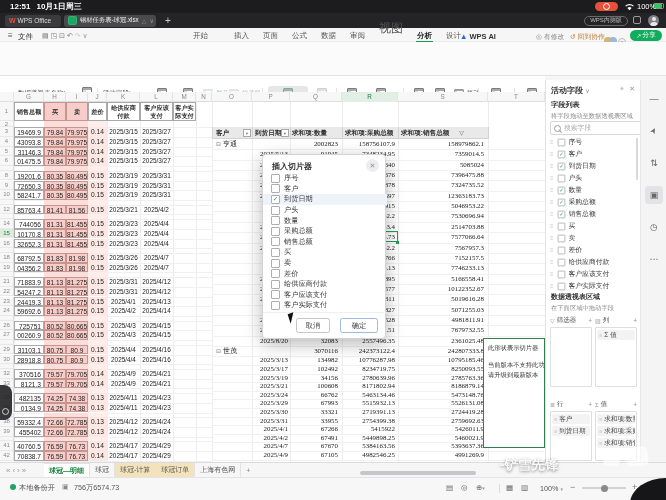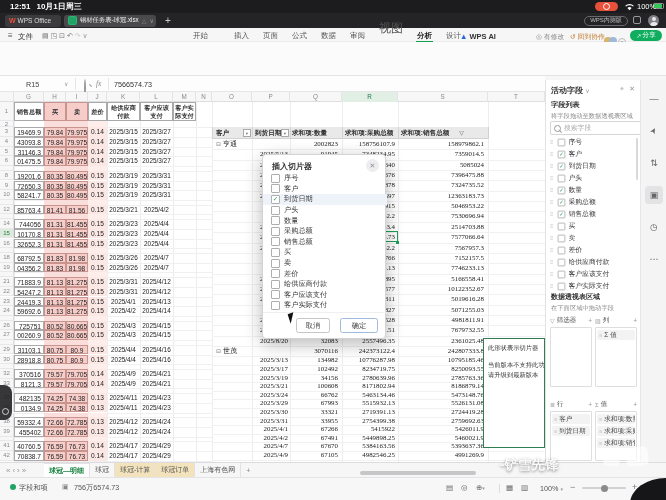--- a/index.html
+++ b/index.html
@@ -200,29 +200,20 @@
       <div class="a pressed" style="left: 574px; top: 44px; width: 30px; height: 29px;">
         <div class="a ic" style="left: 10px; top: 2px; position: absolute;"></div>
         <div class="a" style="left: 0px; top: 14px; width: 30px; position: absolute; text-align: center; font-size: 6.3px; color: rgb(85, 85, 85); white-space: nowrap;">+/- 按钮</div>
       </div>
       <div class="a pressed" style="left: 599px; top: 44px; width: 30px; height: 29px;">
         <div class="a ic" style="left: 10px; top: 2px; position: absolute;"></div>
         <div class="a" style="left: 0px; top: 14px; width: 30px; position: absolute; text-align: center; font-size: 6.3px; color: rgb(85, 85, 85); white-space: nowrap;">字段标题</div>
       </div>
     </div>
 
-  <div class="a" id="fbar">
-    <span class="a" style="left:26px;top:4px;font-size:7.2px;color:#444;">R15</span>
-    <span class="a" style="left:64px;top:4px;font-size:6px;color:#999;">∨</span>
-    <div class="a" style="left:75px;top:2px;width:1px;height:12px;background:#e6e6e8;"></div>
-    <span class="a mag" style="left:84px;top:4px;"></span>
-    <span class="a serif" style="left:96px;top:3px;font-size:7.5px;font-style:italic;color:#888;">fx</span>
-    <div class="a" style="left:108px;top:2px;width:1px;height:12px;background:#e6e6e8;"></div>
-    <span class="a" style="left:114px;top:4px;font-size:7.2px;color:#333;">7566574.73</span>
-  </div>
   <div class="a" style="left:545px;top:76px;width:121px;height:4px;background:#f6f6f7;"></div>
 
   <div class="a" id="collet">
       <div class="a" style="left: 14px; top: 0px; width: 30px; height: 10px; text-align: center; line-height: 10px; font-size: 6.3px; color: rgb(138, 138, 140); background: transparent; border-right: 1px solid rgb(228, 228, 230);">G</div>
       <div class="a" style="left: 44px; top: 0px; width: 22px; height: 10px; text-align: center; line-height: 10px; font-size: 6.3px; color: rgb(138, 138, 140); background: transparent; border-right: 1px solid rgb(228, 228, 230);">H</div>
       <div class="a" style="left: 66px; top: 0px; width: 22px; height: 10px; text-align: center; line-height: 10px; font-size: 6.3px; color: rgb(138, 138, 140); background: transparent; border-right: 1px solid rgb(228, 228, 230);">I</div>
       <div class="a" style="left: 88px; top: 0px; width: 19px; height: 10px; text-align: center; line-height: 10px; font-size: 6.3px; color: rgb(138, 138, 140); background: transparent; border-right: 1px solid rgb(228, 228, 230);">J</div>
       <div class="a" style="left: 107px; top: 0px; width: 33px; height: 10px; text-align: center; line-height: 10px; font-size: 6.3px; color: rgb(138, 138, 140); background: transparent; border-right: 1px solid rgb(228, 228, 230);">K</div>
       <div class="a" style="left: 140px; top: 0px; width: 33px; height: 10px; text-align: center; line-height: 10px; font-size: 6.3px; color: rgb(138, 138, 140); background: transparent; border-right: 1px solid rgb(228, 228, 230);">L</div>
       <div class="a" style="left: 173px; top: 0px; width: 23px; height: 10px; text-align: center; line-height: 10px; font-size: 6.3px; color: rgb(138, 138, 140); background: transparent; border-right: 1px solid rgb(228, 228, 230);">M</div>
@@ -915,21 +906,21 @@
         <div class="tabsheet" style="background: rgb(242, 227, 189);">球冠-计算</div>
         <div class="tabsheet" style="background: rgb(242, 227, 189);">球冠订单</div>
         <div class="tabsheet">上海有色网</div>
         <div class="tabsheet" style="border-right: none; color: rgb(136, 136, 136);">+</div>
       </div>
     <div class="a" style="left:360px;top:8px;width:116px;height:3.5px;background:#c6c6c8;border-radius:2px;"></div>
   </div>
 
   <div class="a" id="botbar">
     <span class="a" style="left:10px;top:6px;width:6px;height:6px;background:#21a366;border-radius:50%;display:inline-block;"></span>
-    <span class="a" style="left:19px;top:5px;font-size:7.2px;color:#555;">字段和项</span>
+    <span class="a" style="left:19px;top:5px;font-size:7.2px;color:#555;">本地备份开</span>
     <span class="a" style="left:62px;top:5px;font-size:7px;color:#888;">▣</span>
     <span class="a" style="left:74px;top:5px;font-size:7.2px;color:#555;">756万6574.73</span>
     <span class="a" style="left:446px;top:5px;font-size:7.5px;color:#666;">▤</span>
     <span class="a" style="left:461px;top:5px;font-size:7.5px;color:#666;">◎</span>
     <span class="a" style="left:476px;top:5px;font-size:7.5px;color:#666;">⊕<span style="font-size:5px;color:#999;">▾</span></span>
     <span class="a" style="left:499px;top:6px;width:1px;height:9px;background:#dcdcde;"></span>
     <span class="a" style="left:506px;top:5px;font-size:7.5px;color:#666;">▦</span>
     <span class="a" style="left:521px;top:5px;font-size:7.5px;color:#666;">▥</span>
     <span class="a" style="left:540px;top:5.5px;font-size:7.2px;color:#555;"><span>100%</span> <span style="font-size:5px;color:#999;">▾</span></span>
     <span class="a" style="left:570px;top:4px;font-size:9px;color:#777;">−</span>

